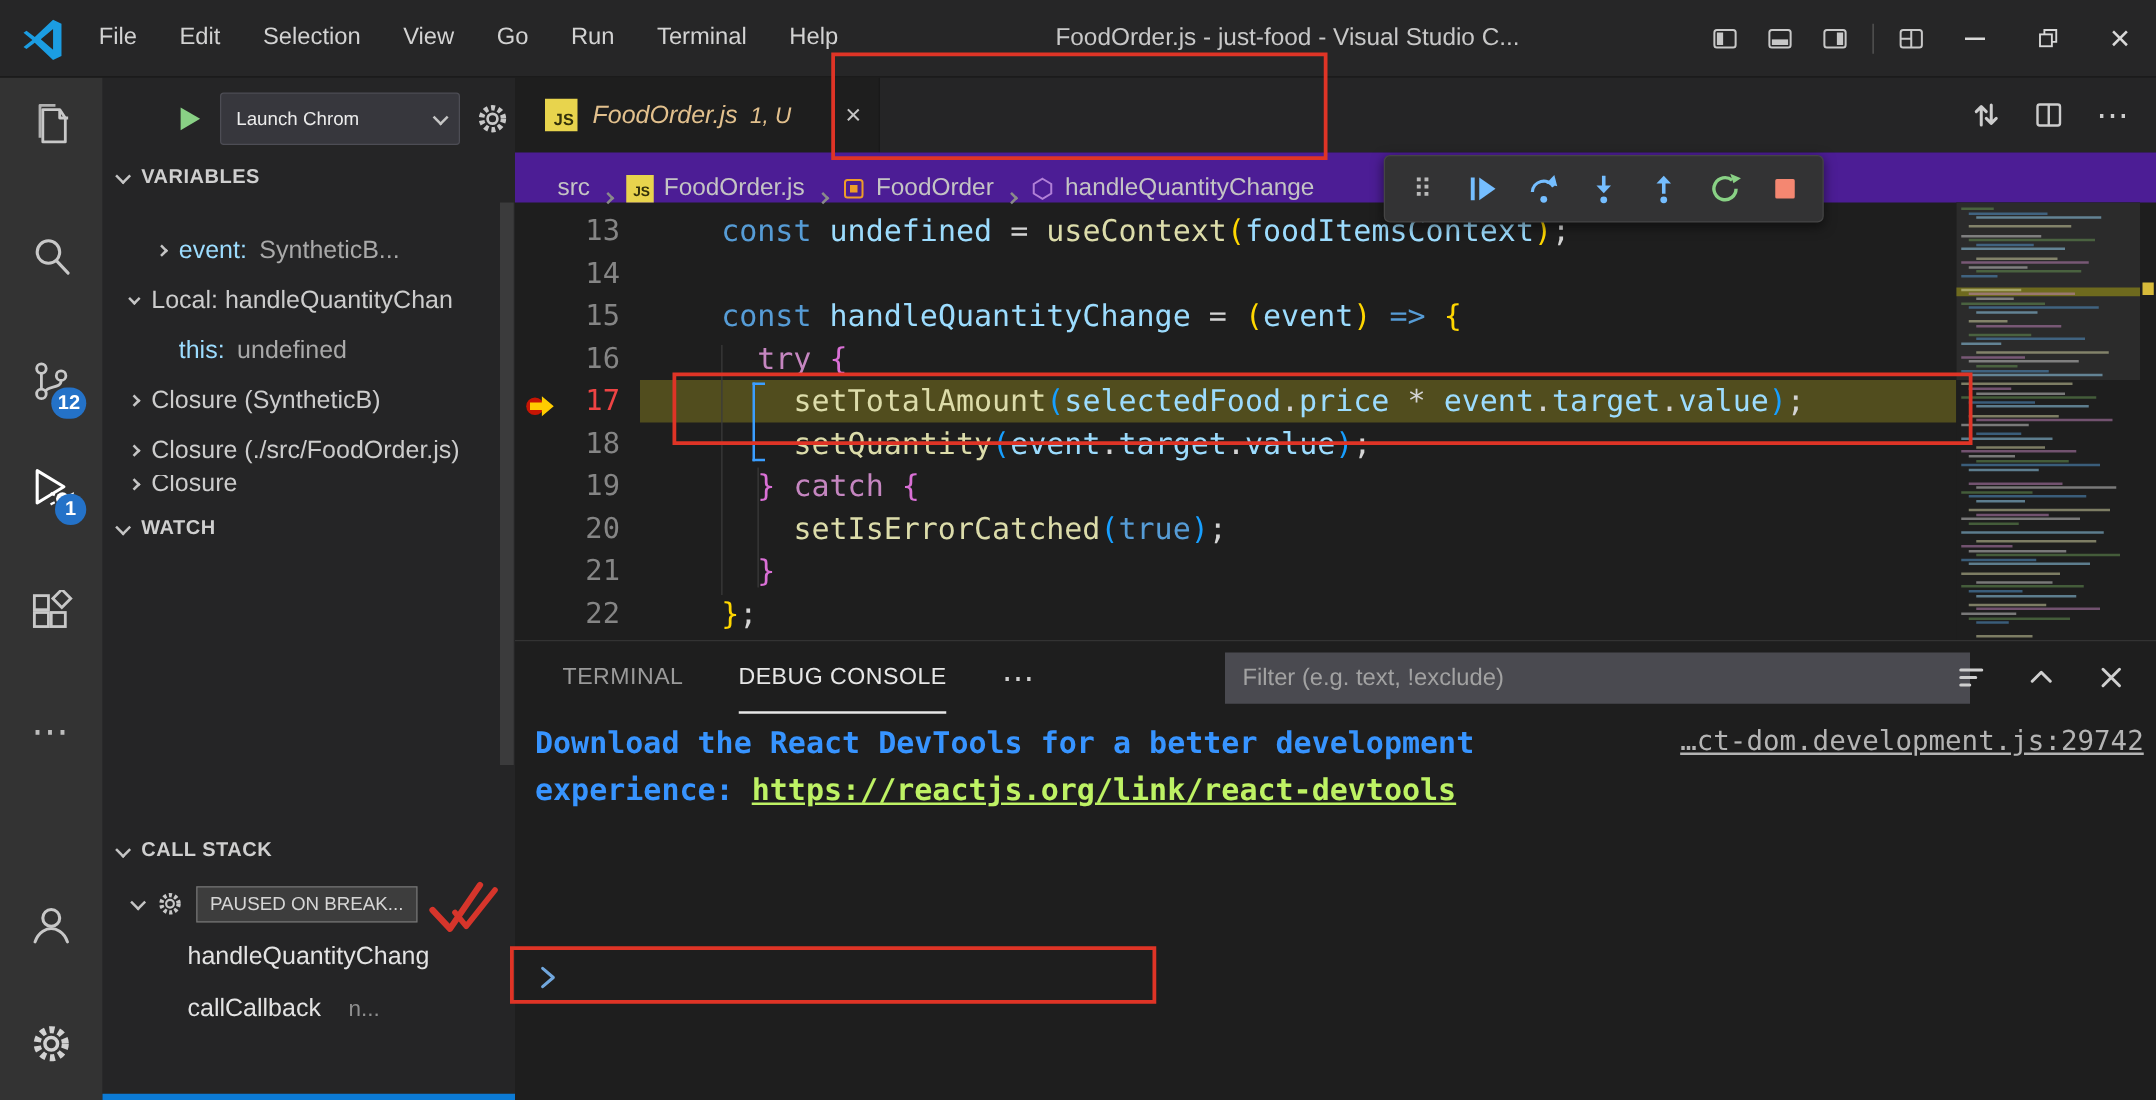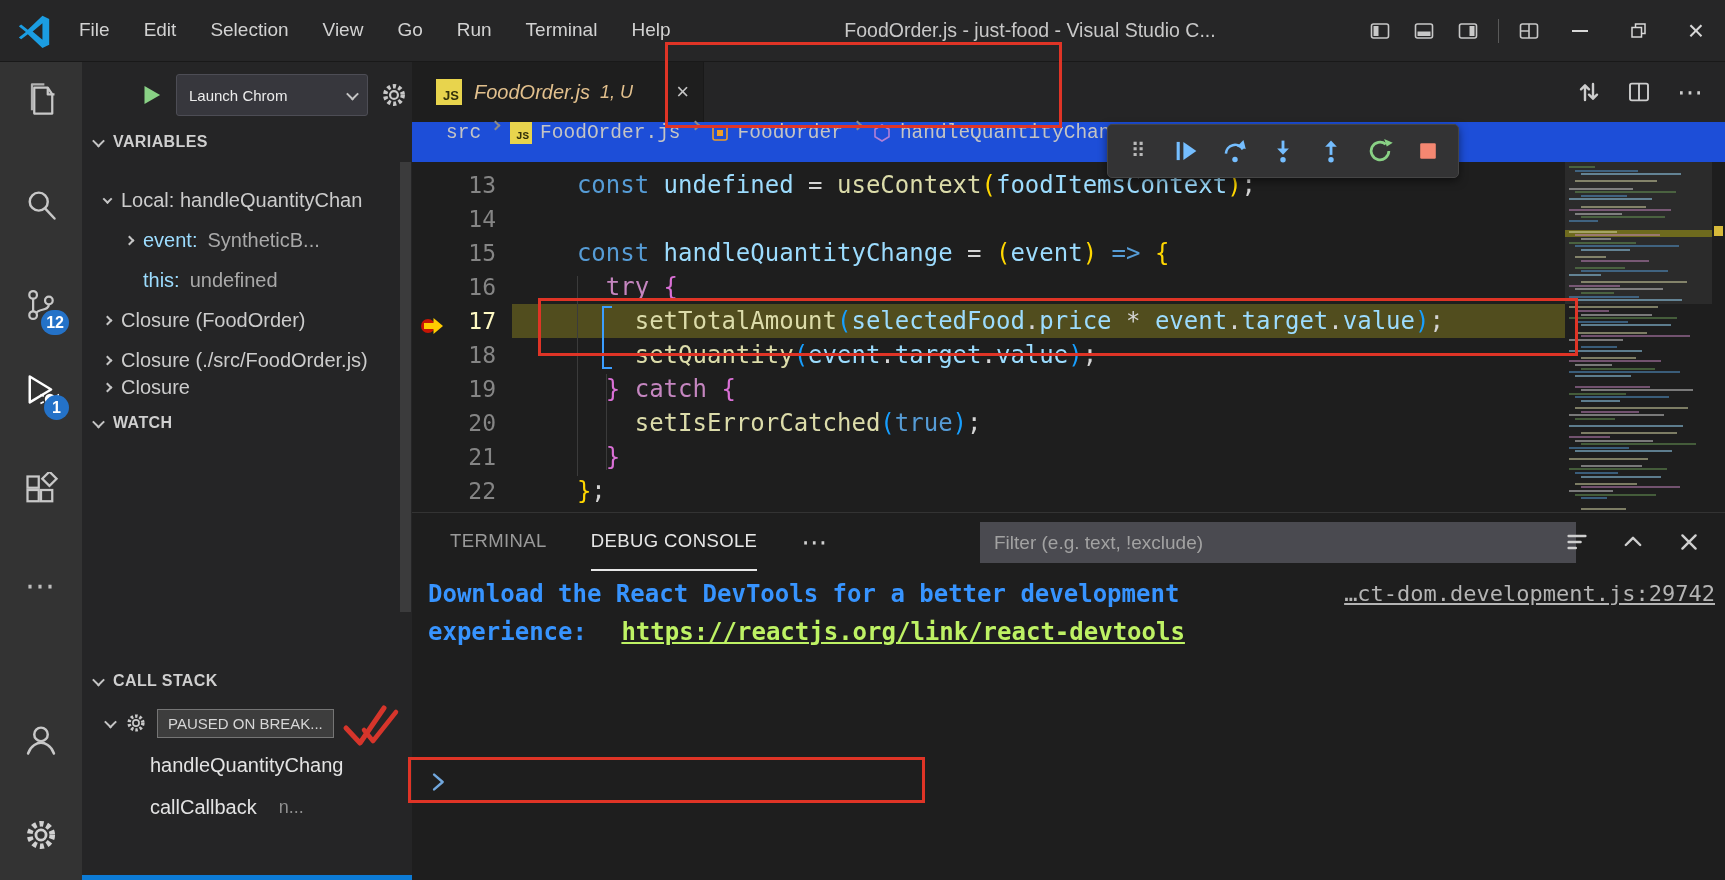--- a/index.html
+++ b/index.html
@@ -56,33 +56,33 @@
   .tabbar{position:absolute;top:0;left:0;right:0;height:60px;background:#252526;display:flex;}
   .tab{display:flex;align-items:center;background:#1e1e1e;width:292px;padding:0 14px 0 24px;border-right:1px solid #191919;flex:none;}
   .js-icon{width:26px;height:26px;background:#e8d44d;color:#32300a;font-weight:bold;font-size:13px;
     display:flex;align-items:flex-end;justify-content:flex-end;padding:2px 3px;flex:none;}
   .tab-label{font-style:italic;font-size:20px;color:#e2c08d;margin-left:12px;white-space:nowrap;}
   .tab-badge{font-style:italic;font-size:18px;color:#e2c08d;margin-left:10px;white-space:nowrap;}
   .tab-close{margin-left:auto;font-size:22px;color:#c5c5c5;line-height:1;}
   .editor-actions{position:absolute;right:22px;top:0;height:60px;display:flex;align-items:center;gap:26px;color:#cdcdcd;}
   .ea-more{font-size:26px;color:#cdcdcd;}
 
-  .breadcrumbs{position:absolute;top:60px;left:0;right:0;height:40px;display:flex;align-items:flex-start;
-    padding-left:34px;font-size:19.5px;color:#c4c4c4;background:#1d4ed8;white-space:nowrap;font-family:Liberation Mono, monospace;}
+  .breadcrumbs{position:absolute;top:60px;left:0;right:0;height:40px;display:flex;align-items:flex-end;
+    padding-left:34px;font-size:19.5px;color:#c4c4c4;background:#4c1d95;white-space:nowrap;}
   .bc-sep{margin:0 11px;border-color:#8a8a8a;}
   .bc-item{display:flex;align-items:center;gap:8px;}
   .bc-js{width:22px;height:22px;font-size:11px;}
   .sym-icon{width:20px;height:20px;flex:none;}
 
   .code{position:absolute;top:100px;left:0;right:0;height:356px;padding-top:6px;}
   .code-line{position:relative;display:flex;height:34px;}
   .code-line.current::before{content:"";position:absolute;left:100px;right:160px;top:0;bottom:0;background:#514d1e;}
   .gutter{width:100px;flex:none;position:relative;text-align:right;padding-right:16px;
     font:23px/34px "DejaVu Sans Mono",monospace;color:#858585;z-index:2;}
-  .current .gutter{color:#fef9c3;}
+  .current .gutter{color:#ef4444;}
   .dbg-arrow{position:absolute;left:8px;top:7px;width:26px;height:20px;}
   .ct{position:relative;z-index:2;font:24px/34px "DejaVu Sans Mono",monospace;white-space:pre;padding-left:36px;color:#d4d4d4;}
   .tk-kw{color:#569cd6}.tk-ctrl{color:#c586c0}.tk-fn{color:#dcdcaa}.tk-v{color:#9cdcfe}
   .tk-pl{color:#d4d4d4}.tk-b1{color:#ffd700}.tk-b2{color:#da70d6}.tk-b3{color:#179fff}
   .indent-guide{position:absolute;width:1px;background:#3b3b3b;z-index:1;}
   .bracket-mark{position:absolute;left:190px;top:144px;width:10px;height:63px;z-index:3;
     border-left:2.5px solid #3b9eff;border-top:2.5px solid #3b9eff;border-bottom:2.5px solid #3b9eff;}
 
   .minimap{position:absolute;top:100px;right:13px;width:147px;height:356px;overflow:hidden;background:#1e1e1e;}
   .mm-line{position:absolute;height:2.1px;opacity:.5;}
@@ -104,21 +104,21 @@
   .panel-tab{font-size:18.5px;letter-spacing:.4px;color:#9a9a9a;margin-right:44px;height:100%;
     display:flex;align-items:center;border-bottom:2px solid transparent;white-space:nowrap;}
   .panel-tab.active{color:#e7e7e7;border-bottom-color:#e7e7e7;}
   .panel-more{color:#cfcfcf;font-size:26px;letter-spacing:2px;}
   .filter-input{position:absolute;left:568px;top:9px;width:596px;height:41px;background:#4a4a50;border:none;
     color:#dcdcdc;font-size:19px;padding:0 14px;outline:none;font-family:"Liberation Sans",sans-serif;}
   .filter-input::placeholder{color:#a2a2a2;}
   .panel-icons{position:absolute;right:24px;top:0;height:58px;display:flex;align-items:center;gap:32px;color:#cfcfcf;}
   .panel-icons svg{width:24px;height:24px;}
   .console{position:absolute;top:62px;left:16px;right:10px;}
-  .console-line{display:flex;align-items:center;height:38px;white-space:pre;font:600 24px/38px "DejaVu Sans Mono",monospace;gap:20px;}
+  .console-line{display:flex;align-items:center;height:38px;white-space:pre;font:600 24px/38px "DejaVu Sans Mono",monospace;}
   .c-info{color:#3794ff;}
   .c-link{color:#bef264;text-decoration:underline;}
   .c-src{margin-left:auto;color:#b4b4b4;font-weight:400;font-size:22px;text-decoration:underline;}
   .console-input{position:absolute;top:248px;left:16px;height:42px;display:flex;align-items:center;}
 
   
   .ann{position:absolute;border:3px solid #df3426;z-index:50;pointer-events:none;}
   .ann-check{position:absolute;z-index:51;pointer-events:none;}
   .status-sliver{position:absolute;left:82px;bottom:0;width:330px;height:5px;background:#0c7bd6;z-index:6;}
 </style>
@@ -255,37 +255,37 @@
             <circle cx="16" cy="16" r="4.5" stroke-width="2.5"></circle>
           </svg>
       </span>
     </div>
 
     <div class="section-header" style="top:64px">
       <span class="chev down"></span>
       <span>VARIABLES</span>
     </div>
     <div id="variables-list" style="position:absolute;top:118px;left:0;width:100%;">
-        <div class="tree-row" style="padding-left: 22px;">
-          <span class="chev small down"></span>
-          <span>Local: handleQuantityChan</span>
-        </div>
         <div class="tree-row" style="padding-left: 44px;">
           <span class="chev small right"></span>
           <span class="var-name">event:</span>
           <span class="var-value">SyntheticB...</span>
         </div>
+        <div class="tree-row" style="padding-left: 22px;">
+          <span class="chev small down"></span>
+          <span>Local: handleQuantityChan</span>
+        </div>
         <div class="tree-row" style="padding-left: 44px;">
           <span class="chev small " style="visibility: hidden;"></span>
           <span class="var-name">this:</span>
           <span class="var-value">undefined</span>
         </div>
         <div class="tree-row" style="padding-left: 22px;">
           <span class="chev small right"></span>
-          <span>Closure (FoodOrder)</span>
+          <span>Closure (SyntheticB)</span>
         </div>
         <div class="tree-row" style="padding-left: 22px;">
           <span class="chev small right"></span>
           <span>Closure (./src/FoodOrder.js)</span>
         </div>
         <div class="tree-row clipped" style="padding-left: 22px;">
           <span class="chev small right"></span>
           <span>Closure</span>
         </div>
       </div>

